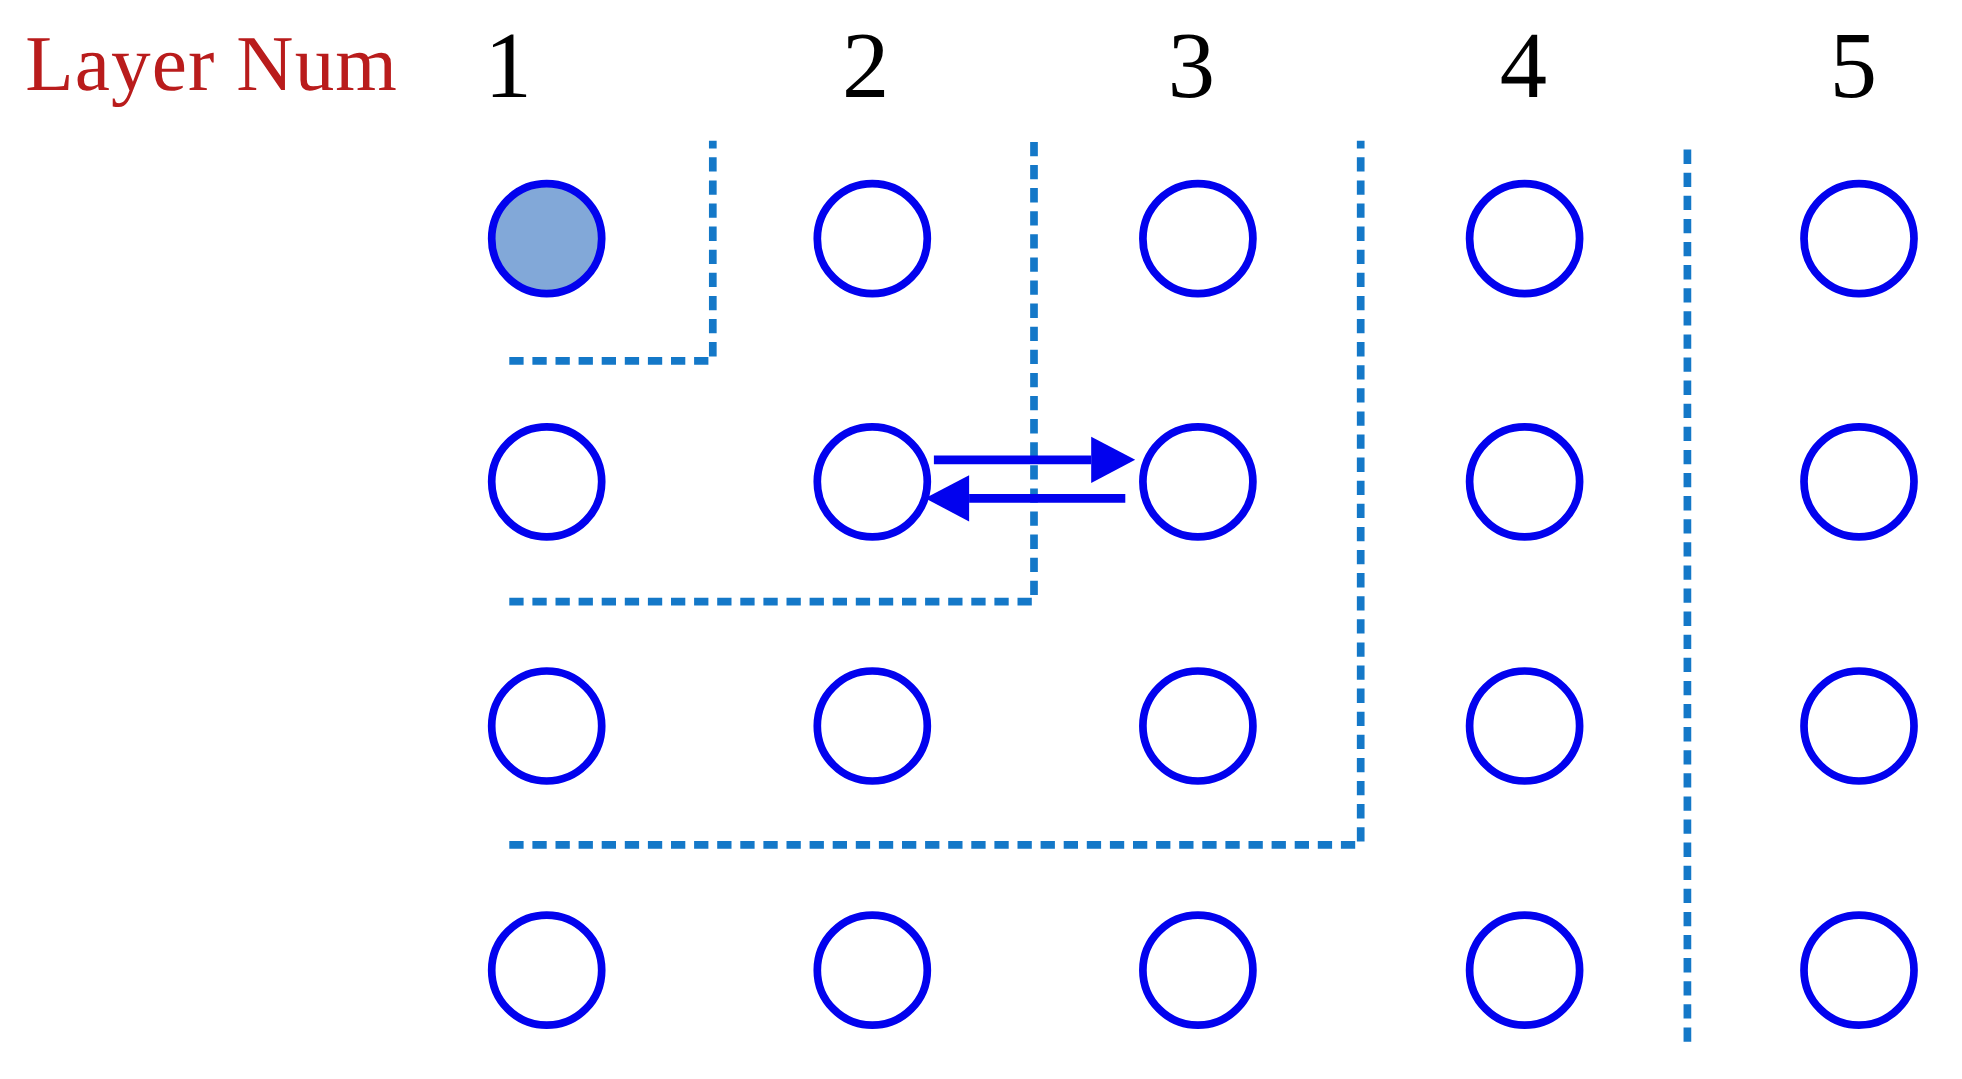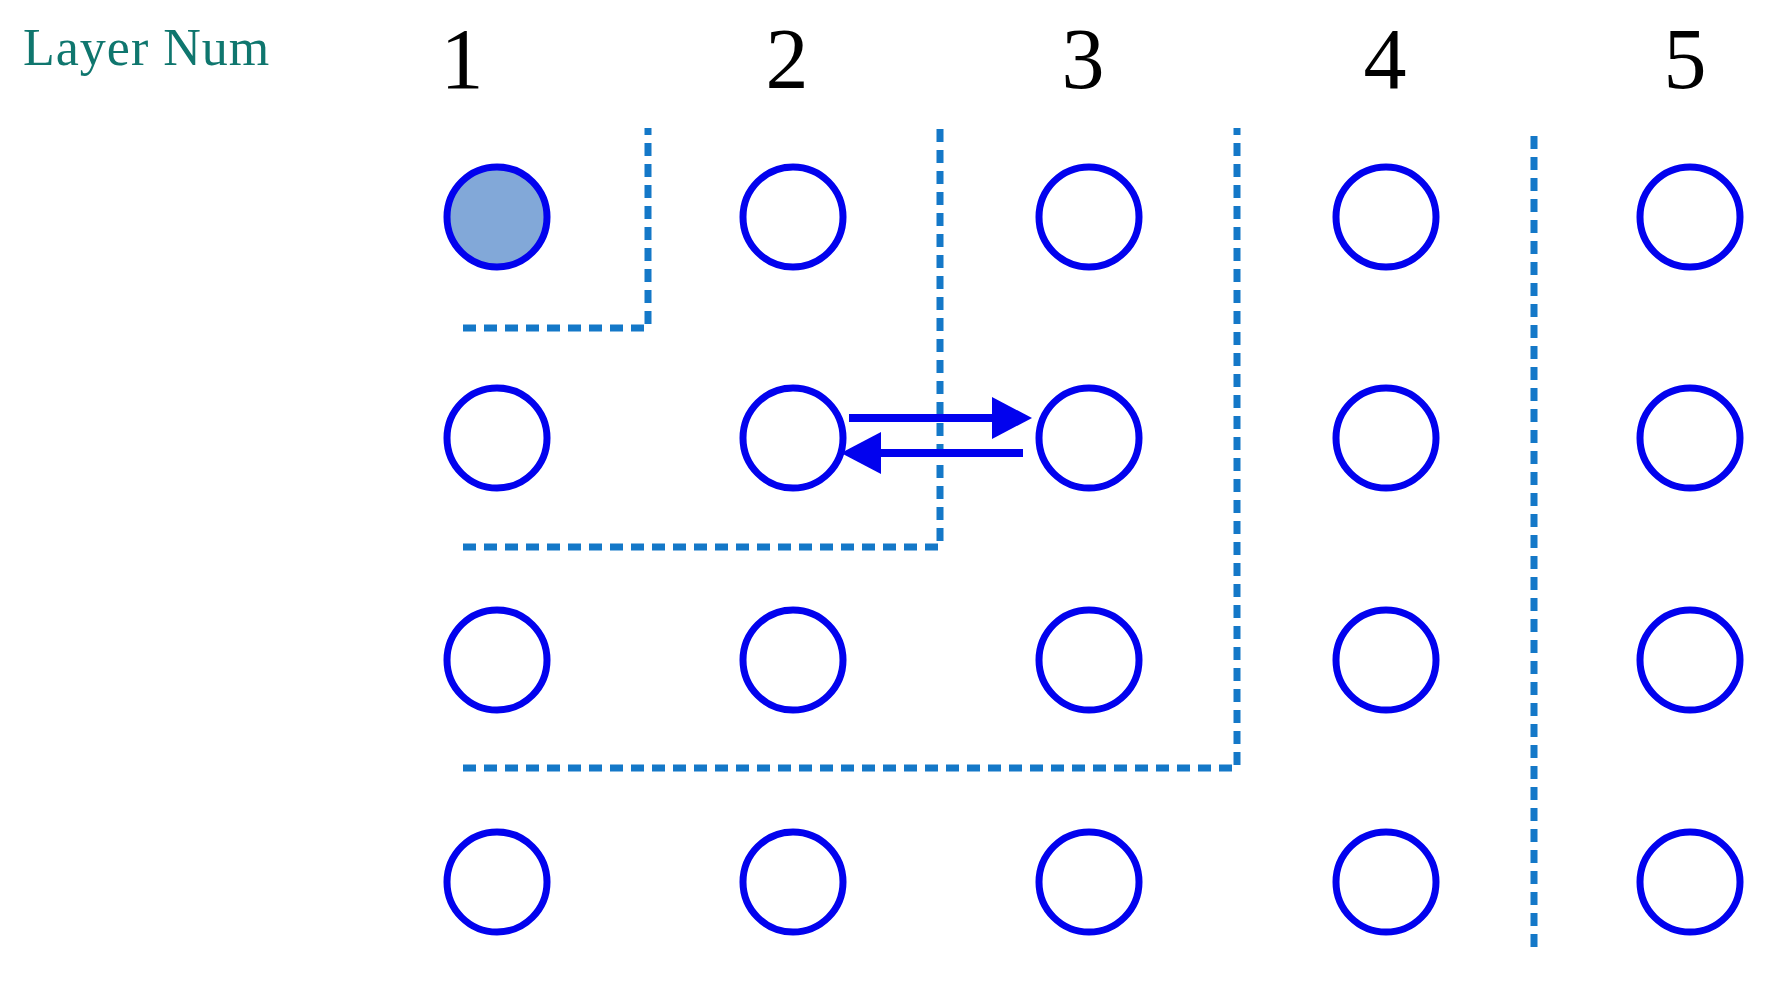--- a/index.html
+++ b/index.html
@@ -13,23 +13,23 @@
   }
   .diagram-svg {
     position: absolute;
     left: 0; top: 0;
     width: 1784px; height: 981px;
   }
   .title-label {
     position: absolute;
     left: 23px;
     top: 22px;
-    font-size: 52px;
+    font-size: 72px;
     line-height: 1;
-    color: #0f766e;
+    color: #b91c1c;
     white-space: nowrap;
     letter-spacing: 1px;
   }
   .layer-number {
     position: absolute;
     top: 16px;
     transform: translateX(-50%);
     font-size: 86px;
     line-height: 1;
     color: #000000;

